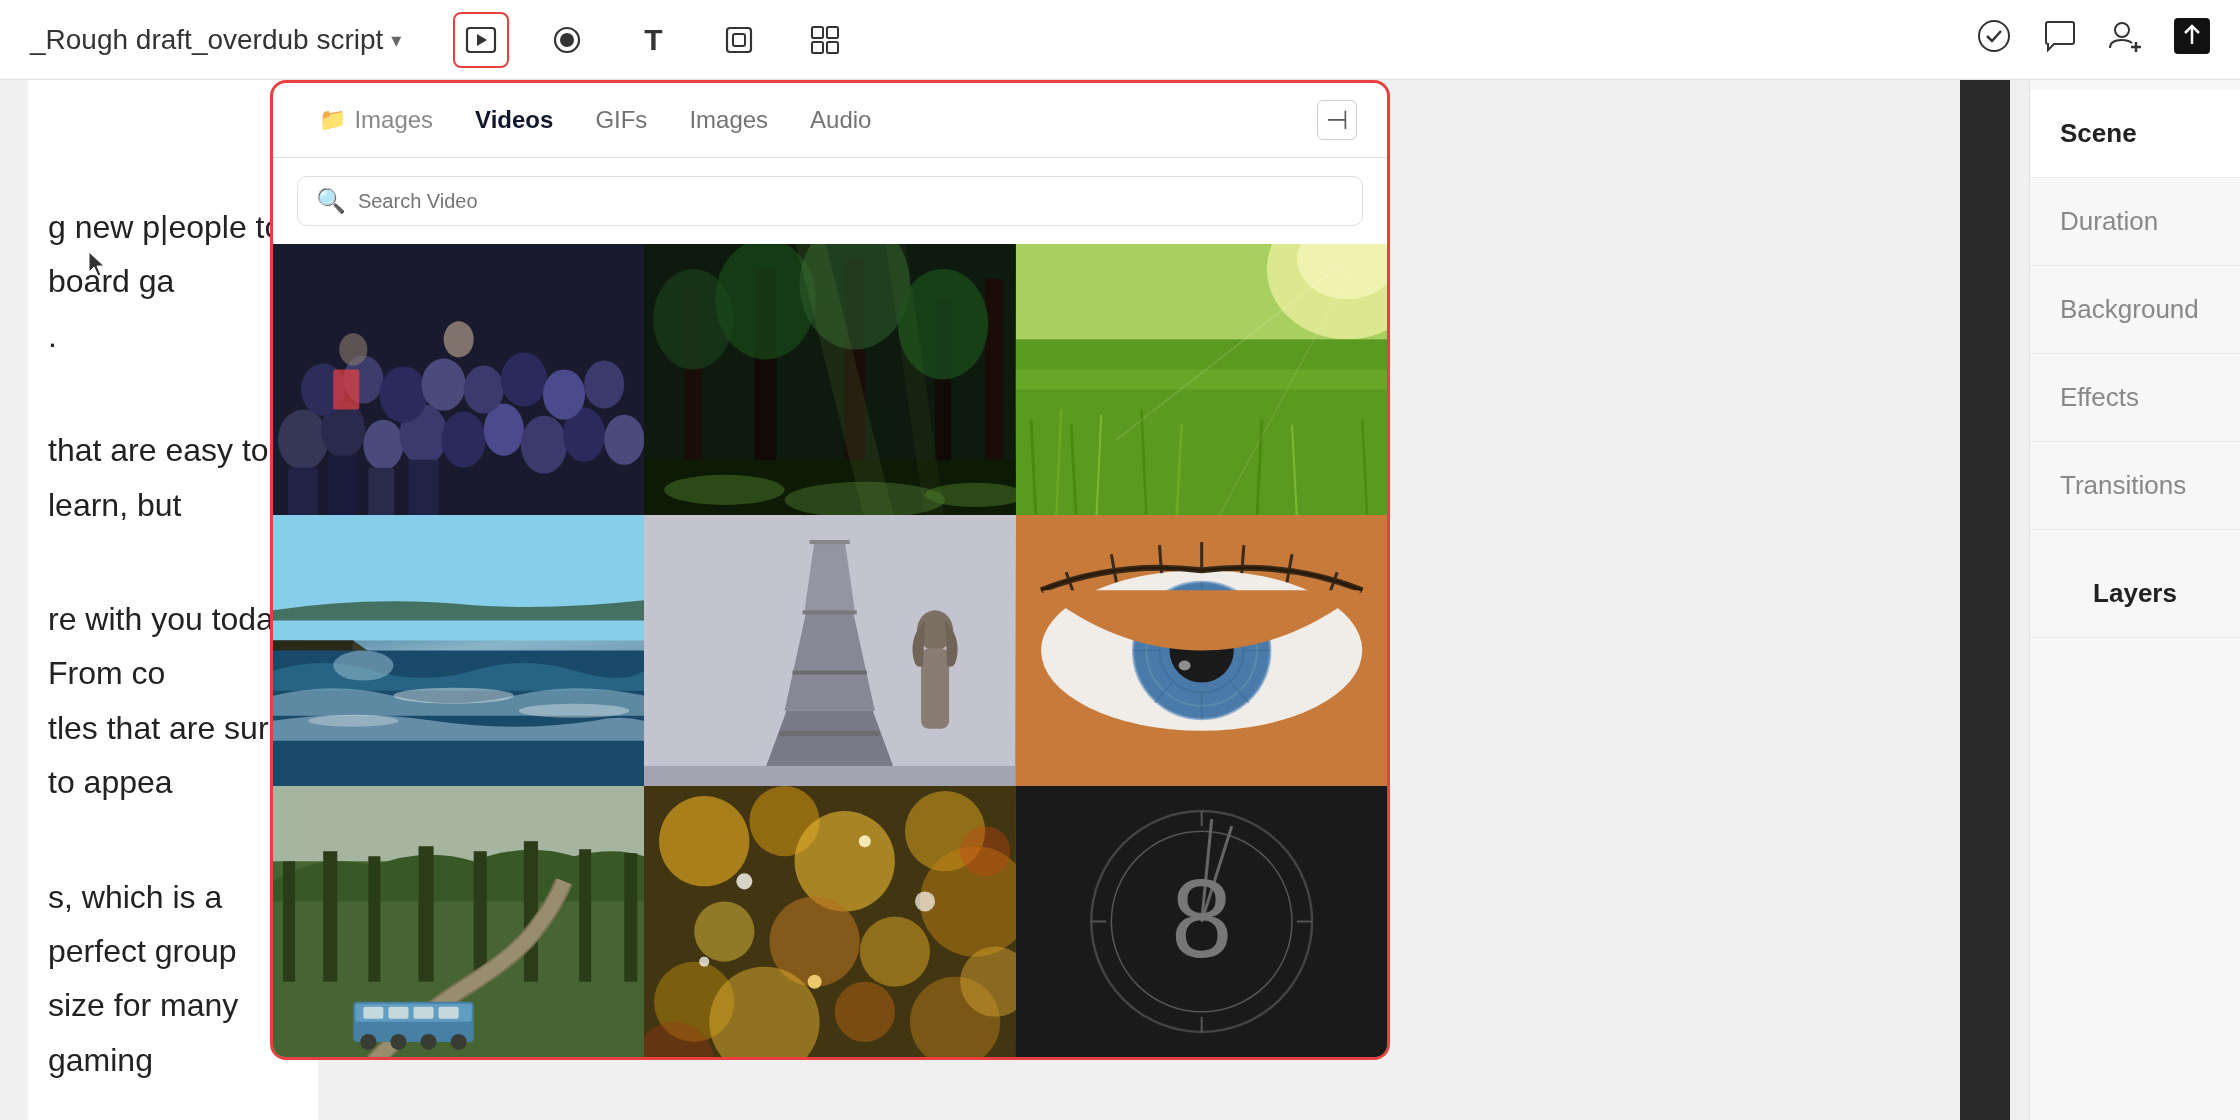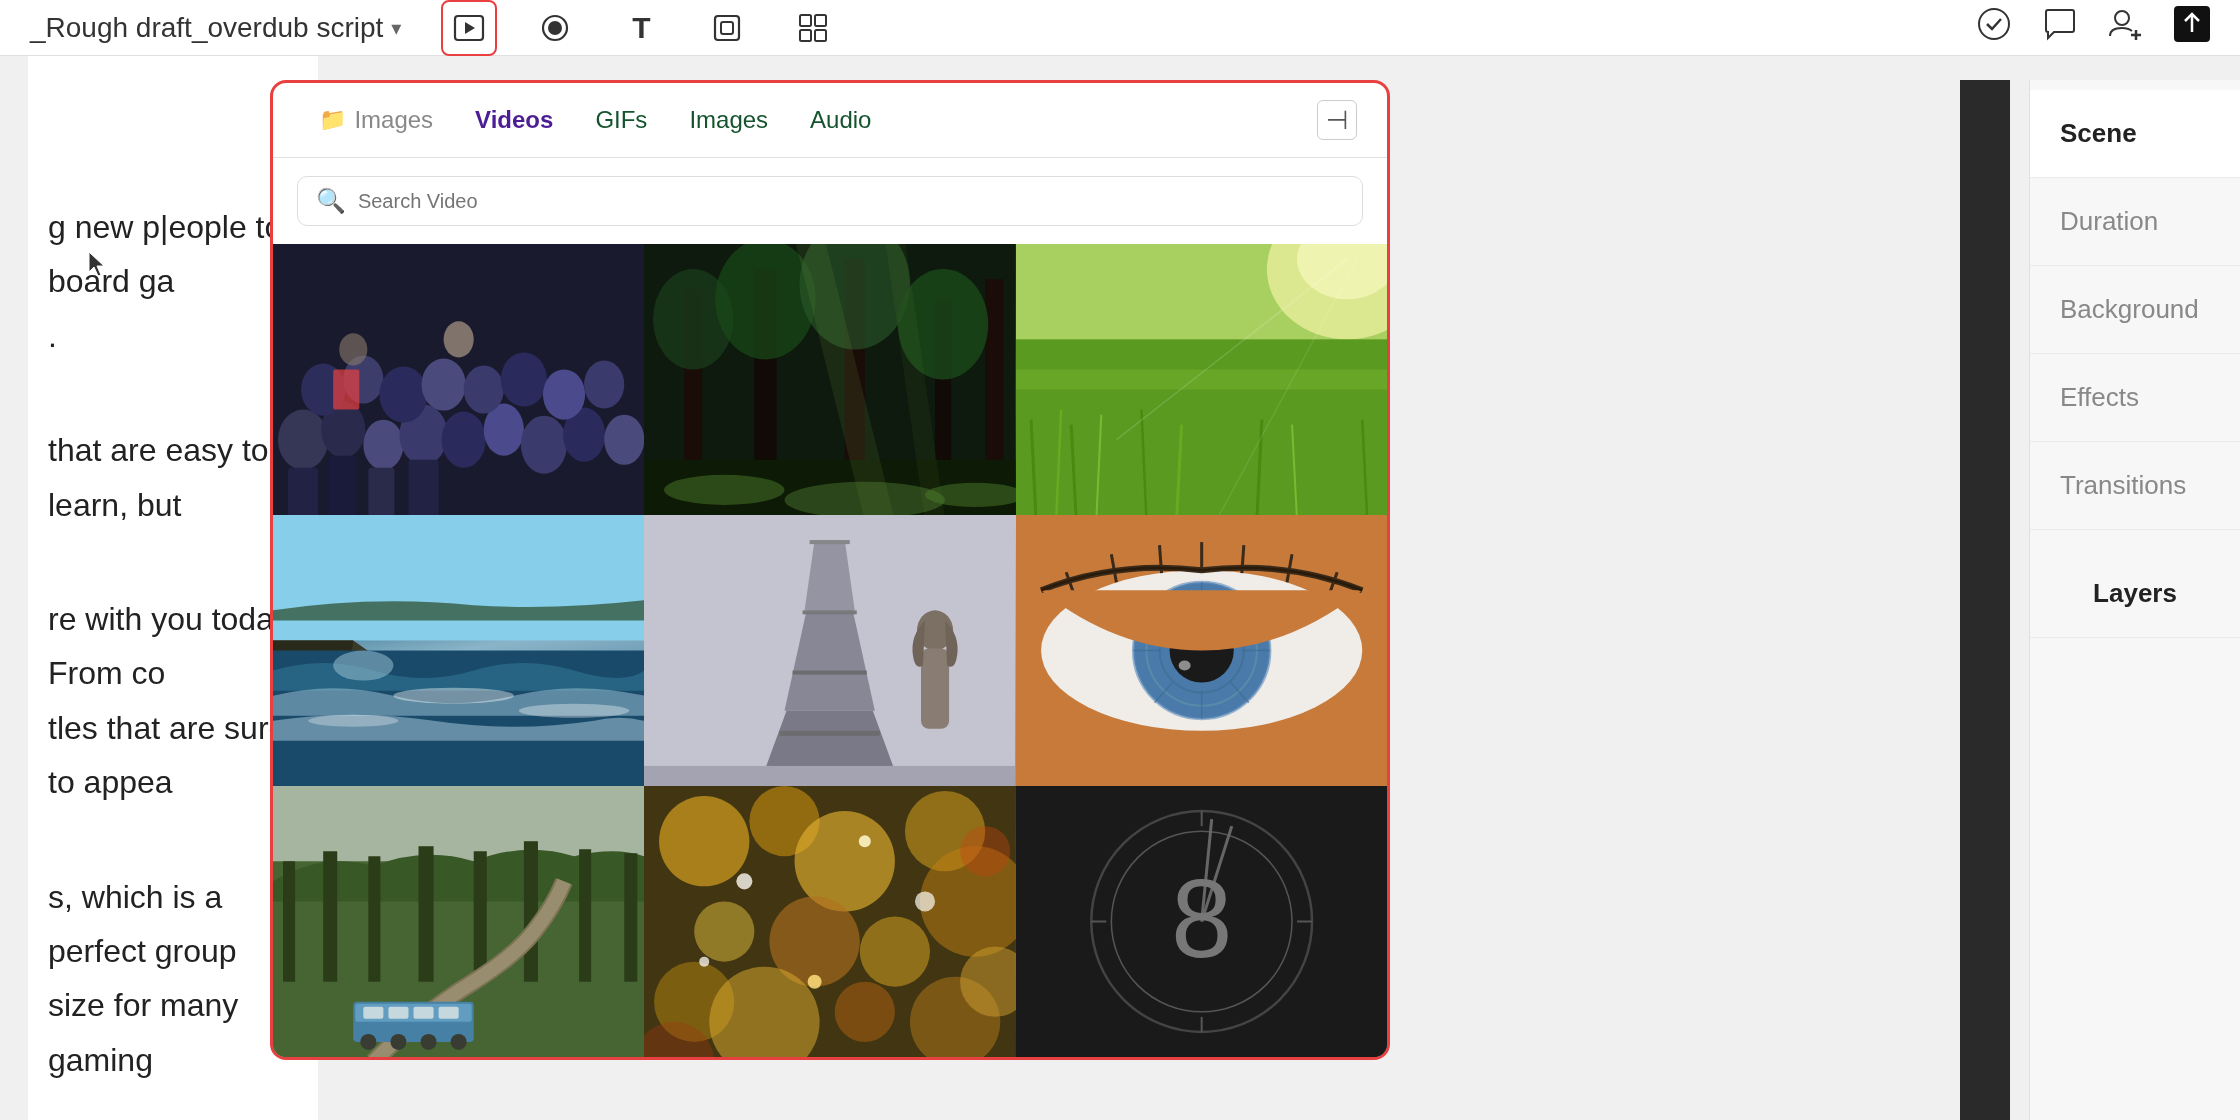--- a/index.html
+++ b/index.html
@@ -27,27 +27,28 @@
       overflow: hidden;
       margin-left: 28px;
     }
 
     
     .toolbar {
       position: absolute;
       top: 0;
       left: 0;
       right: 0;
-      height: 56px;
+      height: 80px;
       background: #fff;
       display: flex;
       align-items: center;
       padding: 0 30px;
       border-bottom: 1px solid #e0e0e0;
       z-index: 10;
+      gap: 12px;
     }
 
     .toolbar-title {
       font-size: 28px;
       color: #333;
       display: flex;
       align-items: center;
       gap: 8px;
       margin-right: 40px;
     }
@@ -168,27 +169,27 @@
       cursor: pointer;
       padding: 8px 16px;
     }
 
     .tab-files .folder-icon {
       font-size: 22px;
     }
 
     .tab {
       font-size: 24px;
-      color: #14532d;
+      color: #737373;
       cursor: pointer;
       padding: 8px 16px;
     }
 
     .tab.active {
-      color: #4c1d95;
+      color: #0f172a;
       font-weight: 700;
     }
 
     .tab-collapse {
       margin-left: auto;
       font-size: 26px;
       color: #555;
       cursor: pointer;
       width: 40px;
       height: 40px;

